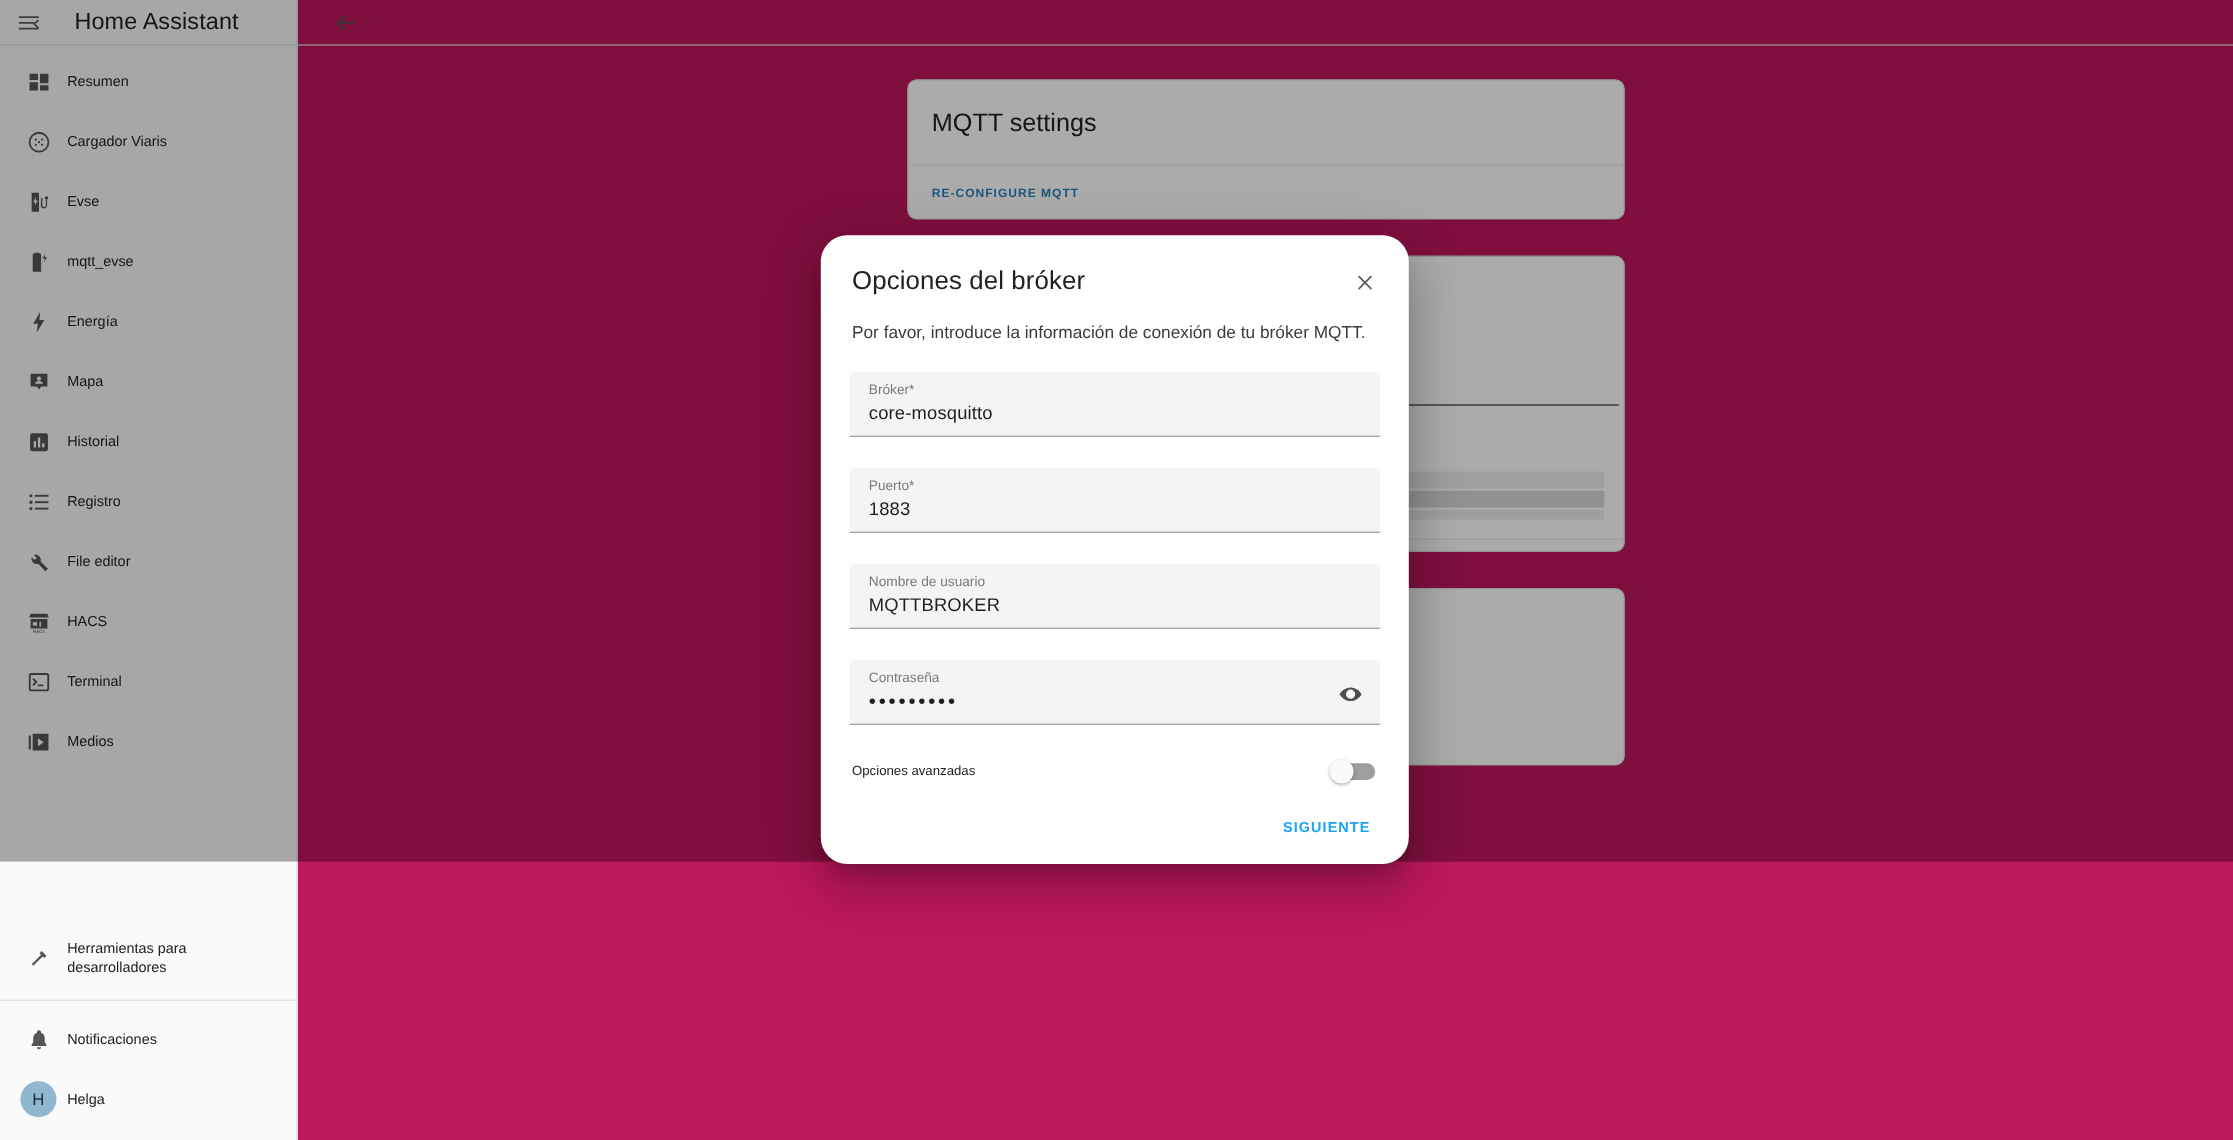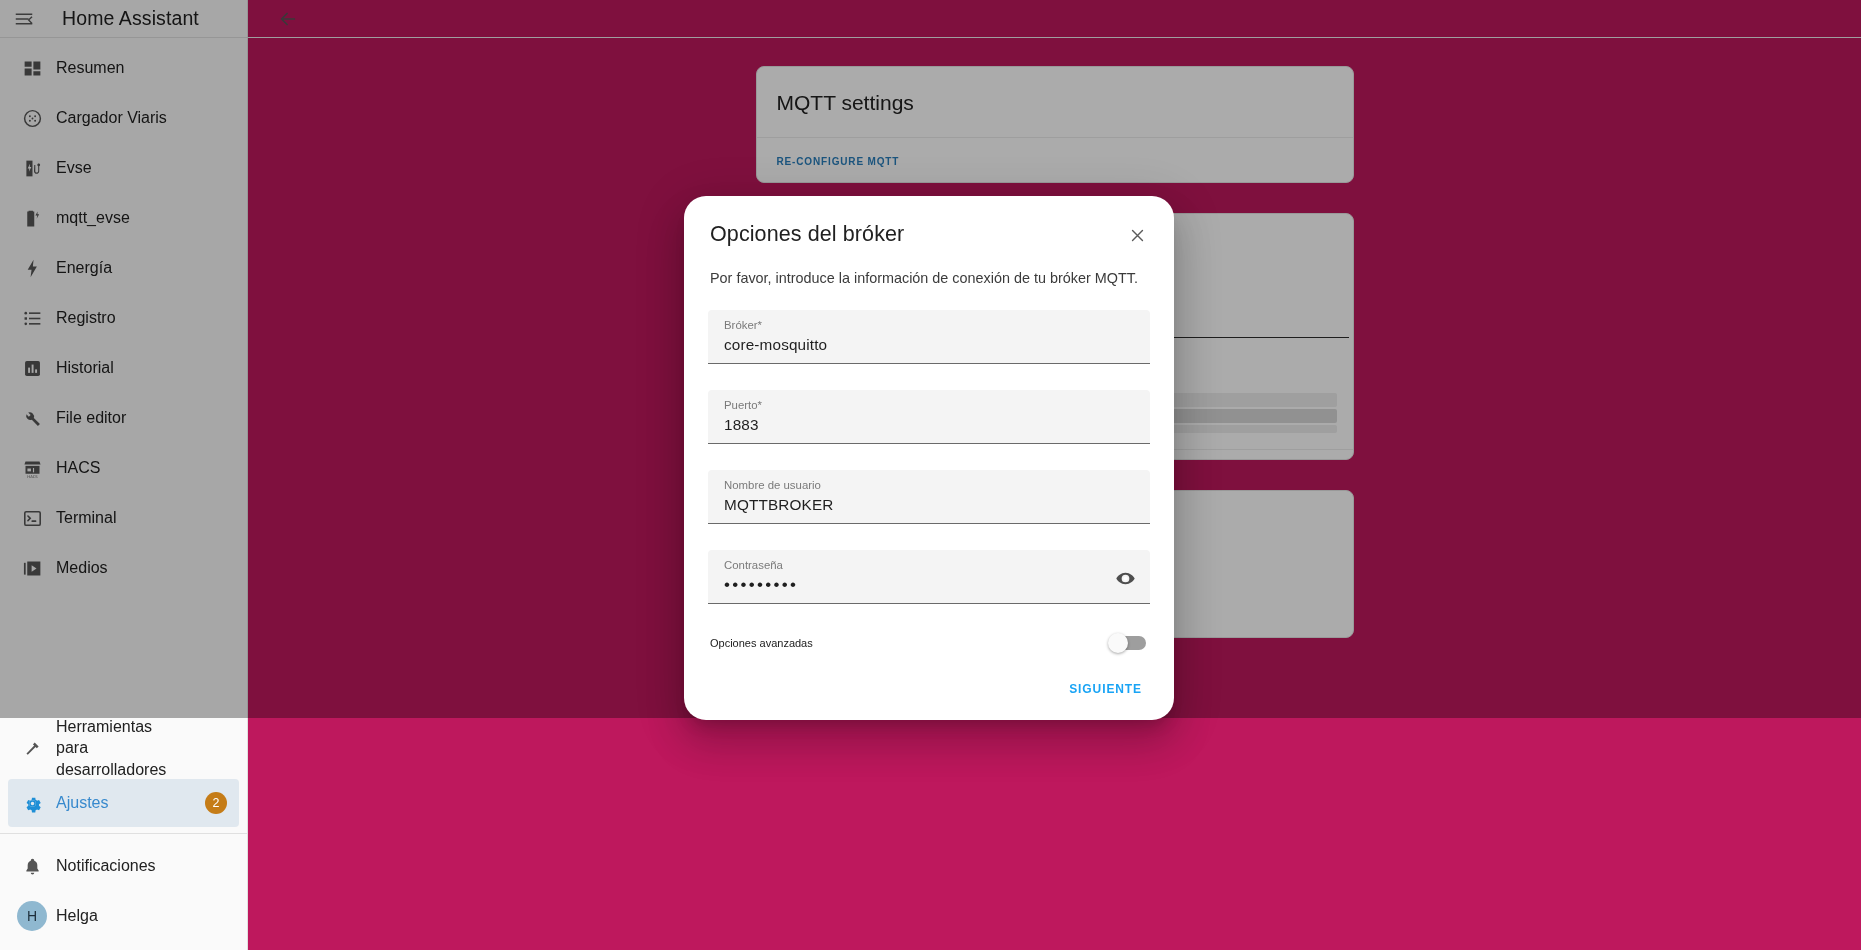--- a/index.html
+++ b/index.html
@@ -48,21 +48,21 @@
     border-radius: 4px;
     cursor: pointer;
     position: relative;
   }
   .side-item .ico {
     width: 48px; min-width: 48px;
     display: flex; align-items: center; justify-content: center;
     color: #44739e;
   }
   .side-item .lbl {
-    font-size: 16px; color: #212121;
+    font-size: 12px; color: #212121;
     line-height: 1.35;
     padding-right: 8px;
   }
   .side-item.two-line { height: 58px; }
   .side-item.two-line .lbl { max-width: 120px; }
   .side-item.selected { background: #e0e8ef; }
   .side-item.selected .lbl { color: #3789cd; }
   .side-item.selected .ico { color: #1f8fd6; }
   .side-item .badge {
     position: absolute; right: 12px;
@@ -290,50 +290,60 @@
 
       <div class="side-item">
         <span class="ico">
           <svg width="21" height="21" viewBox="0 0 24 24" fill="#555">
               <path d="M13.2 2L6.5 13.5h4.4L9.8 22l7.2-12.2h-4.6z"></path>
             </svg>
         </span>
         <span class="lbl">Energía</span>
       </div>
 
+      <div class="side-item">
+        <span class="ico">
+          <svg width="21" height="21" viewBox="0 0 24 24" fill="#555">
+            <path d="M4 4h16v12h-6l-2 3-2-3H4z"></path>
+            <circle cx="12" cy="8.6" r="2" fill="#fafafa"></circle>
+            <path d="M8.4 13.5c0-1.8 1.7-2.7 3.6-2.7s3.6.9 3.6 2.7z" fill="#fafafa"></path>
+          </svg>
+        </span>
+        <span class="lbl">Mapa</span>
+      </div>
+
+      <div class="side-item">
+        <span class="ico">
+          <svg width="21" height="21" viewBox="0 0 24 24" fill="#555">
+            <rect x="3.5" y="3.5" width="17" height="17" rx="2"></rect>
+            <rect x="7" y="11" width="2.2" height="6" fill="#fafafa"></rect>
+            <rect x="11" y="7.5" width="2.2" height="9.5" fill="#fafafa"></rect>
+            <rect x="15" y="13" width="2.2" height="4" fill="#fafafa"></rect>
+          </svg>
+        </span>
+        <span class="lbl">Historial</span>
+      </div>
 
       <div class="side-item">
         <span class="ico">
           <svg width="21" height="21" viewBox="0 0 24 24" fill="#555">
             <rect x="8" y="5" width="13" height="1.8"></rect>
               <rect x="8" y="11.1" width="13" height="1.8"></rect>
               <rect x="8" y="17.2" width="13" height="1.8"></rect>
             <circle cx="4.3" cy="5.9" r="1.5"></circle>
               <rect x="2.9" y="10.6" width="2.8" height="2.8"></rect>
               <circle cx="4.3" cy="18.1" r="1.5"></circle>
           </svg>
         </span>
         <span class="lbl">Registro</span>
       </div>
 
       <div class="side-item">
         <span class="ico">
           <svg width="21" height="21" viewBox="0 0 24 24" fill="#555">
-            <rect x="3.5" y="3.5" width="17" height="17" rx="2"></rect>
-            <rect x="7" y="11" width="2.2" height="6" fill="#fafafa"></rect>
-            <rect x="11" y="7.5" width="2.2" height="9.5" fill="#fafafa"></rect>
-            <rect x="15" y="13" width="2.2" height="4" fill="#fafafa"></rect>
-          </svg>
-        </span>
-        <span class="lbl">Historial</span>
-      </div>
-
-      <div class="side-item">
-        <span class="ico">
-          <svg width="21" height="21" viewBox="0 0 24 24" fill="#555">
             <path d="M20.5 18.3l-7-7a5 5 0 00-6.4-6.2L9.9 7.9 7.8 10 5 7.2a5 5 0 006.2 6.3l7 7z"></path>
           </svg>
         </span>
         <span class="lbl">File editor</span>
       </div>
 
       <div class="side-item">
         <span class="ico">
           <svg width="21" height="21" viewBox="0 0 24 24" fill="#555">
             <path d="M4 4h16l1.2 3.5H2.8z"></path>
@@ -373,31 +383,20 @@
     <div>
       <div class="side-item two-line">
         <span class="ico">
           <svg width="21" height="21" viewBox="0 0 24 24" fill="#555">
             <path d="M14.5 5.2l-2 2.1 1.4 1.4-6.5 6.6-2.3 2.3 1.5 1.5 2.3-2.3 6.6-6.5 1.4 1.4 2.1-2z"></path>
           </svg>
         </span>
         <span class="lbl">Herramientas para desarrolladores</span>
       </div>
 
-      <div class="side-item selected">
-        <span class="ico">
-          <svg width="21" height="21" viewBox="0 0 24 24" fill="#1f8fd6">
-            <path d="M12 8.2a3.8 3.8 0 100 7.6 3.8 3.8 0 000-7.6zm0 5.8a2 2 0 110-4 2 2 0 010 4z"></path>
-            <path d="M20.2 13.6l1.8-1.1-1.3-3.2-2 .4a7.6 7.6 0 00-1.5-1.5l.4-2-3.2-1.3-1.1 1.8a8.4 8.4 0 00-2.1 0L10 4.9 6.8 6.2l.4 2a7.6 7.6 0 00-1.5 1.5l-2-.4L2.4 12.5l1.8 1.1a8.4 8.4 0 000 2.1l-1.8 1.1 1.3 3.2 2-.4c.44.6.95 1.1 1.5 1.5l-.4 2 3.2 1.3 1.1-1.8a8.4 8.4 0 002.1 0l1.1 1.8 3.2-1.3-.4-2a7.6 7.6 0 001.5-1.5l2 .4 1.3-3.2-1.8-1.1a8.4 8.4 0 000-2.1z" opacity="0"></path>
-            <path d="M19.4 12.9l2-1.6-1.9-3.3-2.4.8c-.5-.4-1-.8-1.6-1l-.3-2.5h-3.8l-.3 2.5c-.6.2-1.1.6-1.6 1l-2.4-.8-1.9 3.3 2 1.6c0 .3-.1.6-.1.9s0 .6.1.9l-2 1.6 1.9 3.3 2.4-.8c.5.4 1 .8 1.6 1l.3 2.5h3.8l.3-2.5c.6-.2 1.1-.6 1.6-1l2.4.8 1.9-3.3-2-1.6c0-.3.1-.6.1-.9s0-.6-.1-.9zM12 15.8a3.8 3.8 0 110-7.6 3.8 3.8 0 010 7.6z"></path>
-          </svg>
-        </span>
-        <span class="lbl">Ajustes</span>
-        <span class="badge">2</span>
-      </div>
     </div>
 
     <div class="side-divider"></div>
 
     <div class="side-bottom">
       <div class="side-item">
         <span class="ico">
           <svg width="21" height="21" viewBox="0 0 24 24" fill="#555">
             <path d="M12 3a2 2 0 00-2 2v.4A5.6 5.6 0 006.5 10.6v3.6L5 16.6v1.2h14v-1.2l-1.5-2.4v-3.6A5.6 5.6 0 0014 5.4V5a2 2 0 00-2-2z"></path>
             <path d="M10 19h4a2 2 0 01-4 0z"></path>

